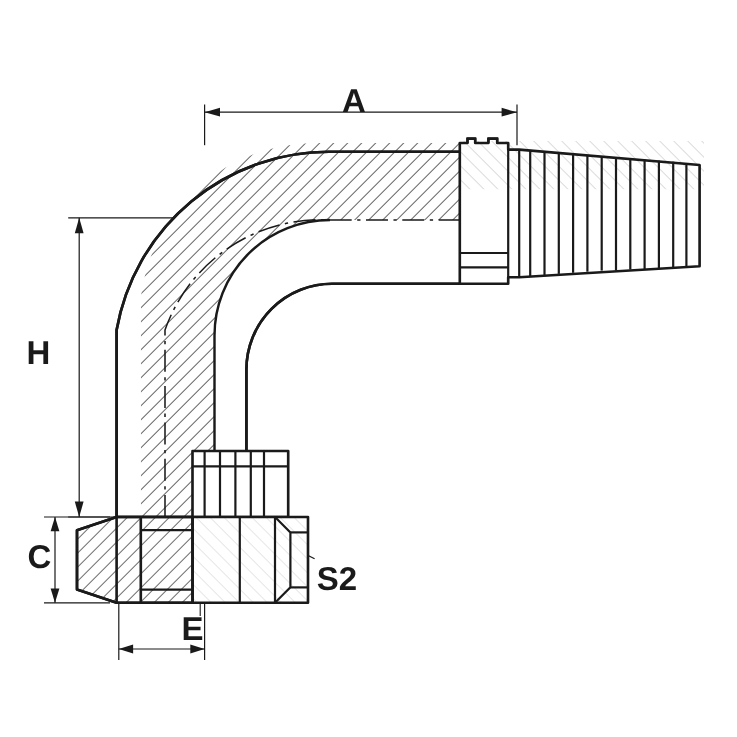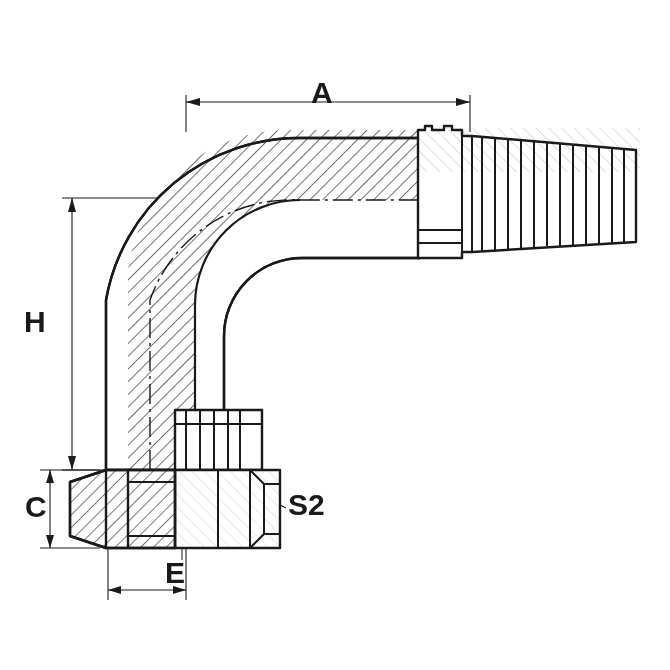--- a/index.html
+++ b/index.html
@@ -224,15 +224,15 @@
   </svg>
 
   <div class="dim-label" style="left:311px; top:78px; font-size:30px;">A</div>
 
   <div class="dim-label" style="left:24px; top:307px; font-size:30px;">H</div>
 
   <div class="dim-label" style="left:25px; top:492px; font-size:30px;">C</div>
 
   <div class="dim-label" style="left:165px; top:558px; font-size:30px;">E</div>
 
-  <div class="dim-label" style="left:288px; top:490px; font-size:30px;">S2</div>
+  <div class="dim-label" style="left:288px; top:512px; font-size:30px;">S2</div>
 
 </div>
 
 </body></html>

